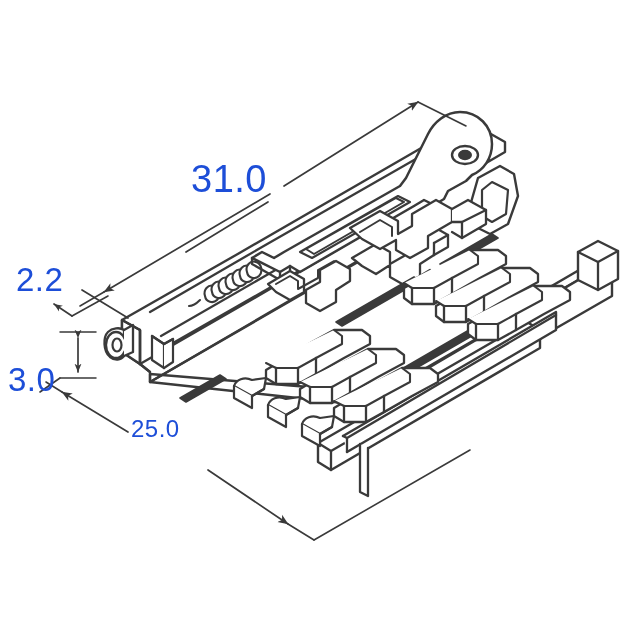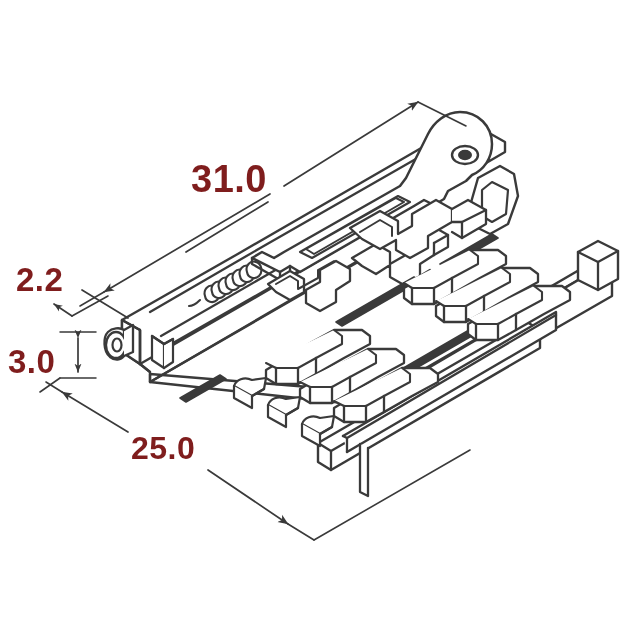--- a/index.html
+++ b/index.html
@@ -20,32 +20,32 @@
   #drawing {
     position: absolute;
     left: 0;
     top: 0;
     width: 640px;
     height: 640px;
     display: block;
   }
   .dim-label {
     position: absolute;
-    color: #7f1d1d;
+    color: #1d4ed8;
     font-family: "Liberation Sans", sans-serif;
-    font-weight: 700;
+    font-weight: 400;
     letter-spacing: 0.5px;
     white-space: nowrap;
     line-height: 1;
     user-select: none;
   }
   #label-31 { left: 191px; top: 160px; font-size: 38px; }
-  #label-25 { left: 131px; top: 432px; font-size: 32px; }
+  #label-25 { left: 131px; top: 417px; font-size: 24px; }
   #label-12 { left: 16px;  top: 263px; font-size: 33px; }
-  #label-30 { left: 8px;   top: 345px; font-size: 33px; }
+  #label-30 { left: 8px;   top: 363px; font-size: 33px; }
 </style>
 </head>
 <body>
 
 <div id="stage">
 
   <svg id="drawing" viewBox="0 0 640 640" xmlns="http://www.w3.org/2000/svg">
     <defs>
       <marker id="arr" markerWidth="11" markerHeight="11" refX="10" refY="5.5" orient="auto" markerUnits="userSpaceOnUse">
         <path d="M0,1.2 L10.5,5.5 L0,9.8 L2.8,5.5 Z" fill="#3a3a3a"></path>

